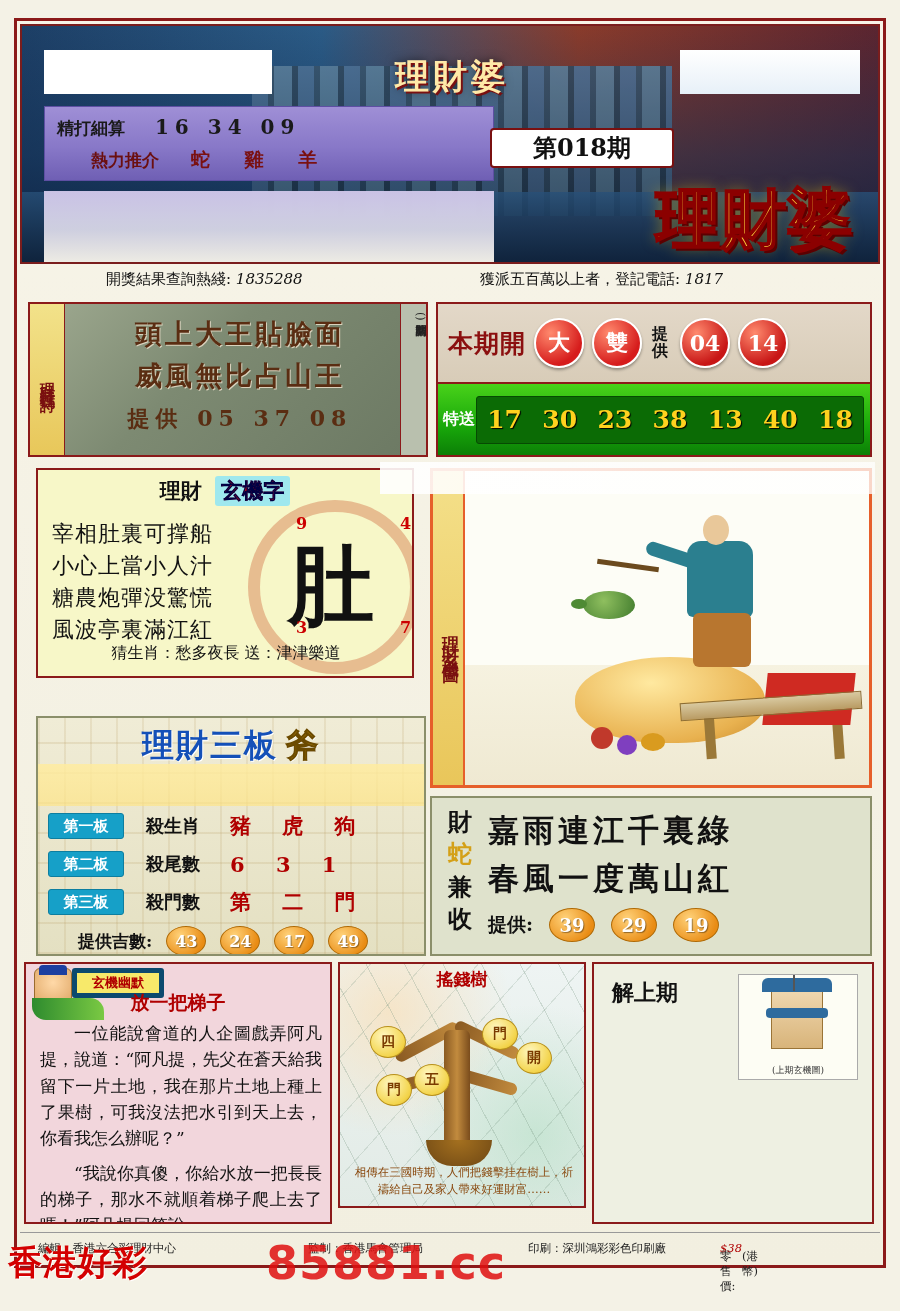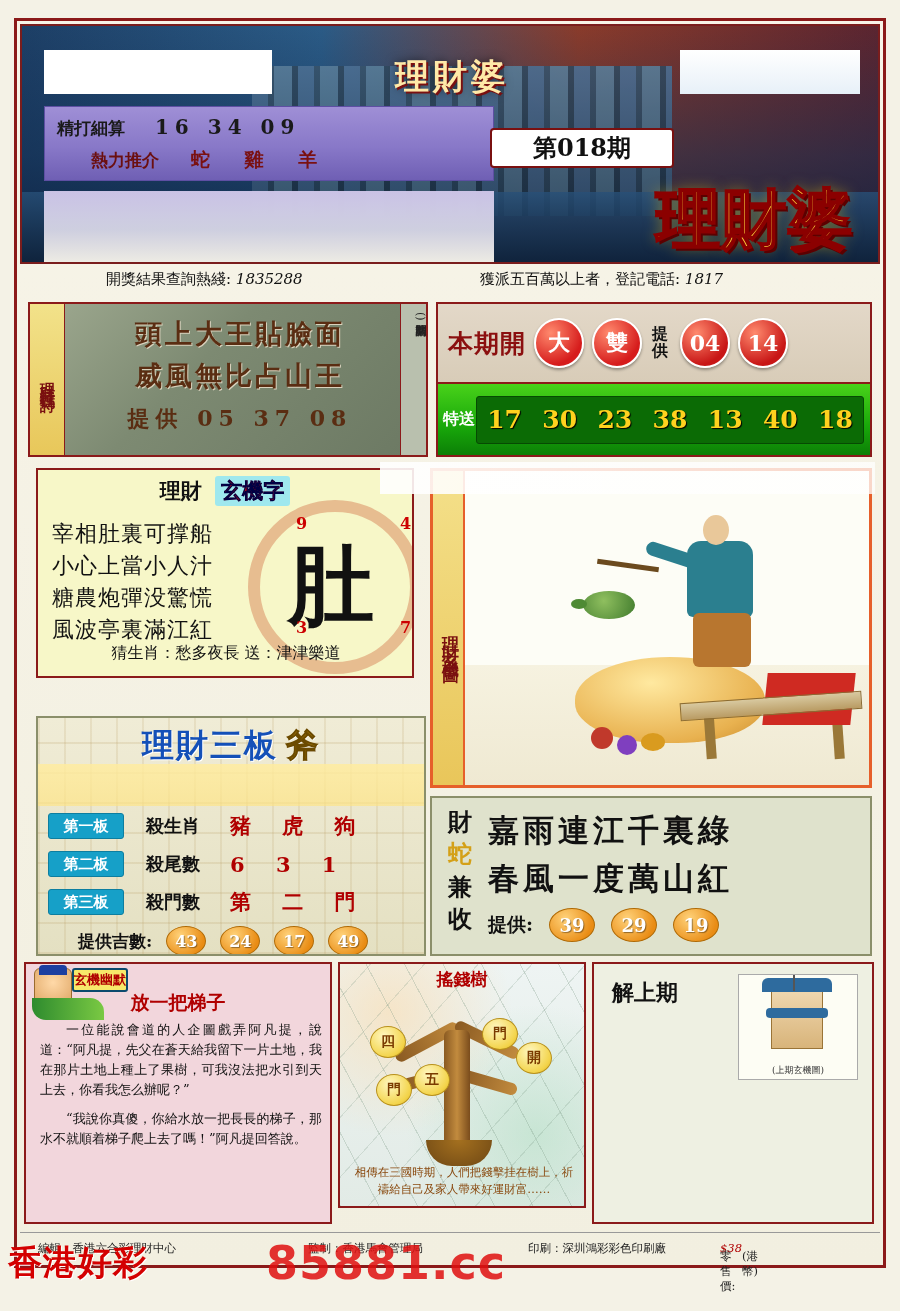--- a/index.html
+++ b/index.html
@@ -355,40 +355,40 @@
     text-shadow:1px 1px 1px rgba(0,0,0,.4);
   }
 
   
   .joke{
     position:absolute;left:24px;top:962px;width:308px;height:262px;
     border:2px solid #8b1a1a;background:#f2d6dc;box-sizing:border-box;overflow:hidden;
   }
   .joke-head{
     position:absolute;left:46px;top:4px;
-    background:#f7e96a;border:2px solid #0c4a6e;border-radius:3px;padding:1px 0;
+    background:#f7e96a;border:5px solid #0c4a6e;border-radius:3px;padding:1px 15px;
     font-family:"DejaVu Serif","Liberation Serif",serif;font-size:13px;font-weight:bold;color:#b00000;
   }
   .joke-face{
     position:absolute;left:8px;top:4px;width:36px;height:34px;border-radius:6px;
     background:radial-gradient(circle at 50% 40%,#ffd9a8,#e0a766);
     border:1px solid #9a6b2f;
   }
   .joke-face:before{content:"";position:absolute;left:4px;top:-4px;width:28px;height:10px;background:#1d3fa0;border-radius:4px 4px 0 0;}
   .joke-leaf{
     position:absolute;left:6px;top:34px;width:72px;height:22px;
     background:linear-gradient(90deg,#2e8b2e,#7ac943);border-radius:0 14px 0 14px;
   }
   .joke-title{
     position:absolute;left:0;top:26px;width:100%;text-align:center;
     font-family:"DejaVu Serif","Liberation Serif",serif;font-size:19px;font-weight:bold;color:#b00000;
   }
   .joke-body{
     position:absolute;left:14px;top:56px;width:282px;
-    font-family:"DejaVu Serif","Liberation Serif",serif;font-size:13px;color:#111;line-height:1.55;
+    font-family:"DejaVu Serif","Liberation Serif",serif;font-size:17px;color:#111;line-height:1.55;
     text-align:justify;
   }
   .joke-body p{margin:0 0 8px 0;text-indent:2em;}
 
   .tree{
     position:absolute;left:338px;top:962px;width:248px;height:246px;
     border:2px solid #8b1a1a;background:#86efac;box-sizing:border-box;overflow:hidden;padding-left:24px;
   }
   .tree-map{
     position:absolute;left:0;top:0;width:100%;height:100%;

